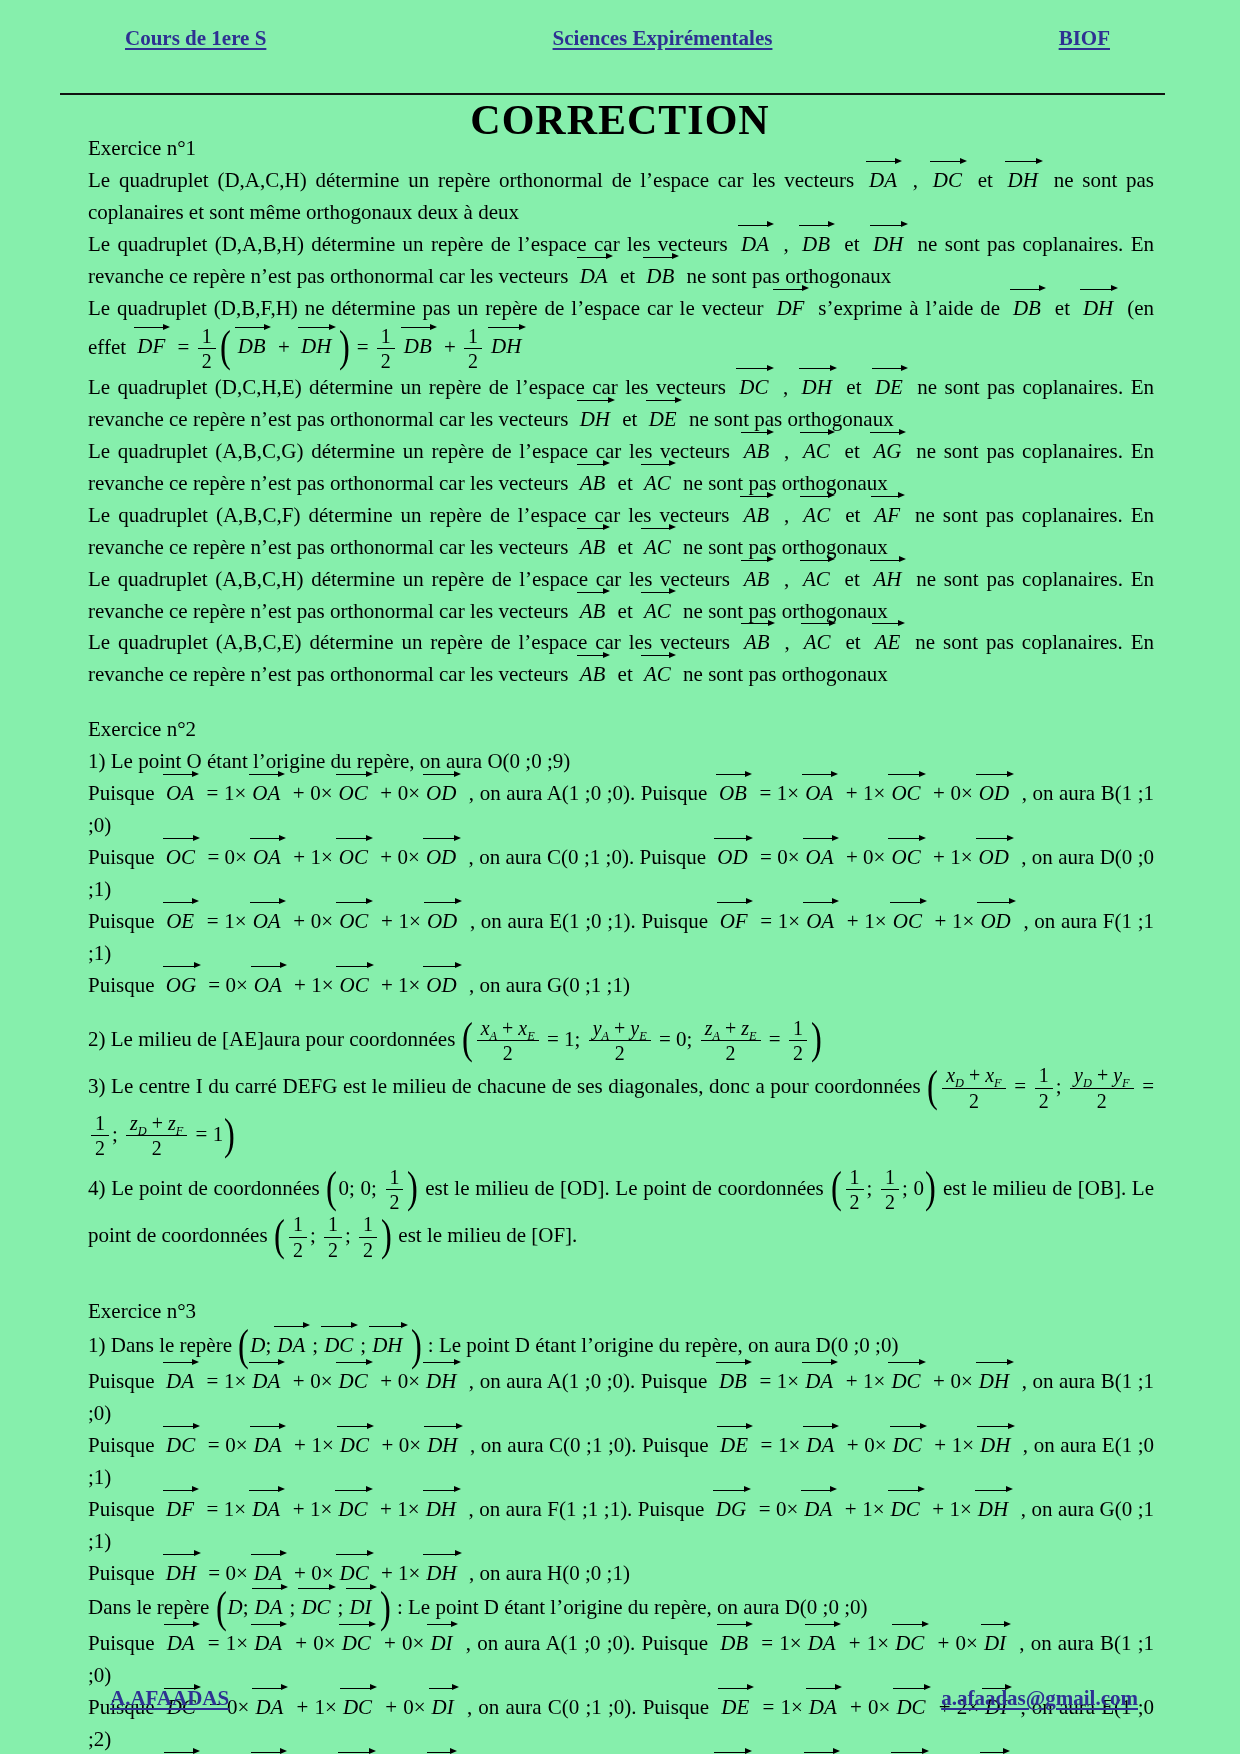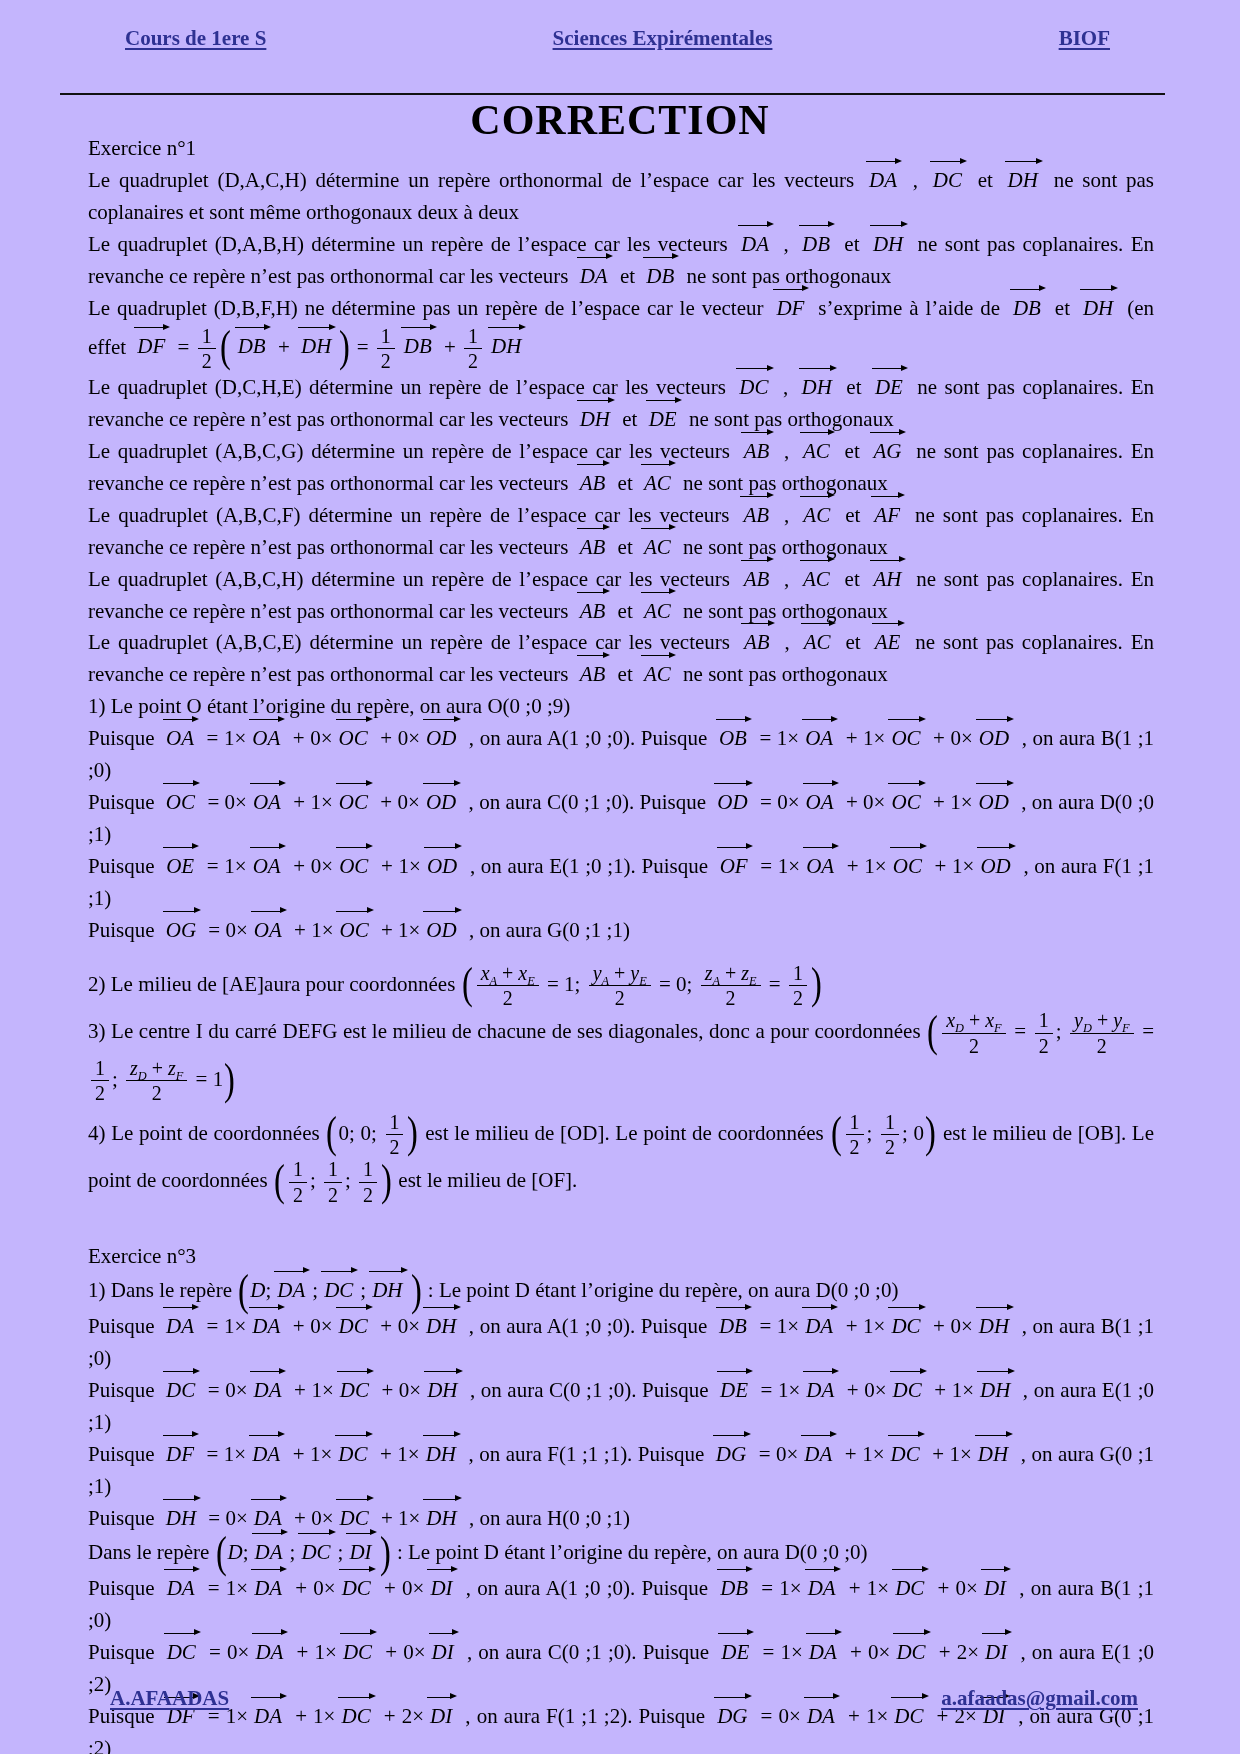--- a/index.html
+++ b/index.html
@@ -1,17 +1,17 @@
 <!DOCTYPE html>
 <html lang="fr"><head>
 <meta charset="utf-8">
 <style>
   html,body { margin:0; padding:0; background:#ffffff; }
   .page {
-    position:relative; width:1240px; height:1754px; background:#c4b5fd;
+    position:relative; width:1240px; height:1754px; background:#86efac;
     font-family:"Liberation Serif","DejaVu Serif",serif; color:#000;
     overflow:hidden;
   }
   
   .header {
     position:absolute; top:26px; left:125px; right:130px;
     display:flex; justify-content:space-between; align-items:baseline;
     font-size:21px; font-weight:bold;
   }
   .header span { color:#2e3192; text-decoration:underline; text-underline-offset:3px; }
@@ -77,20 +77,21 @@
           <span class="den">2</span>
         </span><span class="vec">DB</span> + <span class="frac">
           <span class="num">1</span>
           <span class="den">2</span>
         </span><span class="vec">DH</span></p>
       <p class="para">Le quadruplet (D,C,H,E) détermine un repère de l’espace car les vecteurs <span class="vec">DC</span> , <span class="vec">DH</span> et <span class="vec">DE</span> ne sont pas coplanaires. En revanche ce repère n’est pas orthonormal car les vecteurs <span class="vec">DH</span> et <span class="vec">DE</span> ne sont pas orthogonaux</p>
       <p class="para">Le quadruplet (A,B,C,G) détermine un repère de l’espace car les vecteurs <span class="vec">AB</span> , <span class="vec">AC</span> et <span class="vec">AG</span> ne sont pas coplanaires. En revanche ce repère n’est pas orthonormal car les vecteurs <span class="vec">AB</span> et <span class="vec">AC</span> ne sont pas orthogonaux</p>
       <p class="para">Le quadruplet (A,B,C,F) détermine un repère de l’espace car les vecteurs <span class="vec">AB</span> , <span class="vec">AC</span> et <span class="vec">AF</span> ne sont pas coplanaires. En revanche ce repère n’est pas orthonormal car les vecteurs <span class="vec">AB</span> et <span class="vec">AC</span> ne sont pas orthogonaux</p>
       <p class="para">Le quadruplet (A,B,C,H) détermine un repère de l’espace car les vecteurs <span class="vec">AB</span> , <span class="vec">AC</span> et <span class="vec">AH</span> ne sont pas coplanaires. En revanche ce repère n’est pas orthonormal car les vecteurs <span class="vec">AB</span> et <span class="vec">AC</span> ne sont pas orthogonaux</p>
       <p class="para">Le quadruplet (A,B,C,E) détermine un repère de l’espace car les vecteurs <span class="vec">AB</span> , <span class="vec">AC</span> et <span class="vec">AE</span> ne sont pas coplanaires. En revanche ce repère n’est pas orthonormal car les vecteurs <span class="vec">AB</span> et <span class="vec">AC</span> ne sont pas orthogonaux</p>
+      <div class="ex-heading" style="margin-top: 26px;">Exercice n°2</div>
       <p class="para">1) Le point O étant l’origine du repère, on aura O(0 ;0 ;9)</p>
       <p class="para">Puisque <span class="vec">OA</span> = 1×<span class="vec">OA</span> + 0×<span class="vec">OC</span> + 0×<span class="vec">OD</span> , on aura A(1 ;0 ;0). Puisque <span class="vec">OB</span> = 1×<span class="vec">OA</span> + 1×<span class="vec">OC</span> + 0×<span class="vec">OD</span> , on aura B(1 ;1 ;0)</p>
       <p class="para">Puisque <span class="vec">OC</span> = 0×<span class="vec">OA</span> + 1×<span class="vec">OC</span> + 0×<span class="vec">OD</span> , on aura C(0 ;1 ;0). Puisque <span class="vec">OD</span> = 0×<span class="vec">OA</span> + 0×<span class="vec">OC</span> + 1×<span class="vec">OD</span> , on aura D(0 ;0 ;1)</p>
       <p class="para">Puisque <span class="vec">OE</span> = 1×<span class="vec">OA</span> + 0×<span class="vec">OC</span> + 1×<span class="vec">OD</span> , on aura E(1 ;0 ;1). Puisque <span class="vec">OF</span> = 1×<span class="vec">OA</span> + 1×<span class="vec">OC</span> + 1×<span class="vec">OD</span> , on aura F(1 ;1 ;1)</p>
       <p class="para">Puisque <span class="vec">OG</span> = 0×<span class="vec">OA</span> + 1×<span class="vec">OC</span> + 1×<span class="vec">OD</span> , on aura G(0 ;1 ;1)</p>
       <p class="para" style="margin-top: 15px;">2) Le milieu de [AE]aura pour coordonnées <span class="bigp">(</span><span class="frac">
           <span class="num"><span class="it">x<sub class="ssub">A</sub></span> + <span class="it">x<sub class="ssub">E</sub></span></span>
           <span class="den">2</span>
         </span> = 1; <span class="frac">
           <span class="num"><span class="it">y<sub class="ssub">A</sub></span> + <span class="it">y<sub class="ssub">E</sub></span></span>

